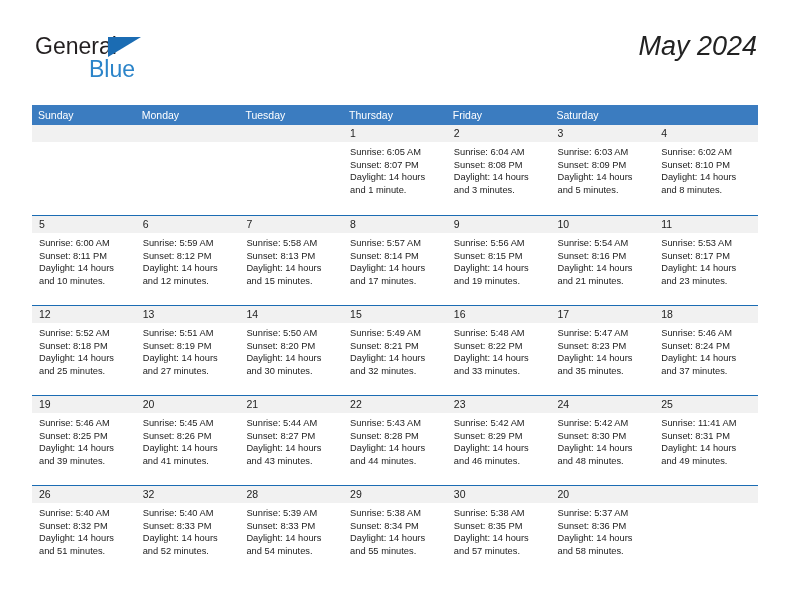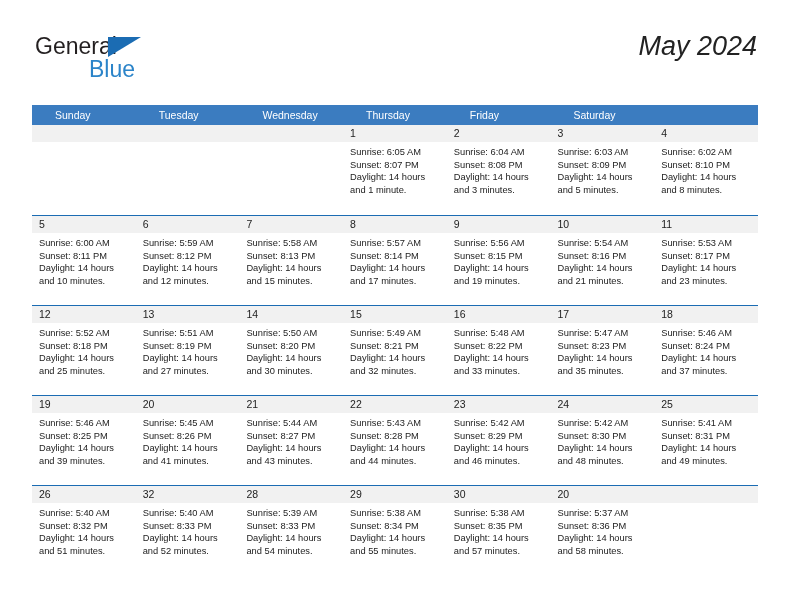--- a/index.html
+++ b/index.html
@@ -104,21 +104,21 @@
     background: #3b7cc0;
     height: 20px;
   }
   .weekday-cell {
     flex: 0 0 103.71px;
     width: 103.71px;
     box-sizing: border-box;
     color: #ffffff;
     font-size: 10.5px;
     line-height: 20px;
-    padding-left: 23px;
+    padding-left: 6px;
     font-family: "Liberation Sans", sans-serif;
     white-space: nowrap;
     overflow: hidden;
   }
 
   .week-row {
     display: flex;
     border-top: 1.4px solid #1b6cb3;
     height: 90px;
     box-sizing: border-box;
@@ -178,22 +178,22 @@
 
     <div class="title-block">
       <div class="cal-title">May 2024</div>
     </div>
 
   </div>
 
   <div class="calendar">
     <div class="weekday-row" id="weekday-row">
         <div class="weekday-cell">Sunday</div>
+        <div class="weekday-cell">Monday</div>
         <div class="weekday-cell">Tuesday</div>
-        <div class="weekday-cell">Wednesday</div>
         <div class="weekday-cell">Thursday</div>
         <div class="weekday-cell">Friday</div>
         <div class="weekday-cell">Saturday</div>
       </div>
     <div id="weeks-container">
         <div class="week-row first">
           <div class="day-cell empty">
             <div class="day-band">
               <div class="day-num"></div>
             </div>
@@ -476,21 +476,21 @@
               <div class="day-line">Sunset: 8:30 PM</div>
               <div class="day-line">Daylight: 14 hours</div>
               <div class="day-line">and 48 minutes.</div>
             </div>
           </div>
           <div class="day-cell">
             <div class="day-band">
               <div class="day-num">25</div>
             </div>
             <div class="day-body">
-              <div class="day-line">Sunrise: 5:41 AM</div>
+              <div class="day-line">Sunrise: 11:41 AM</div>
               <div class="day-line">Sunset: 8:31 PM</div>
               <div class="day-line">Daylight: 14 hours</div>
               <div class="day-line">and 49 minutes.</div>
             </div>
           </div>
         </div>
         <div class="week-row">
           <div class="day-cell">
             <div class="day-band">
               <div class="day-num">26</div>

